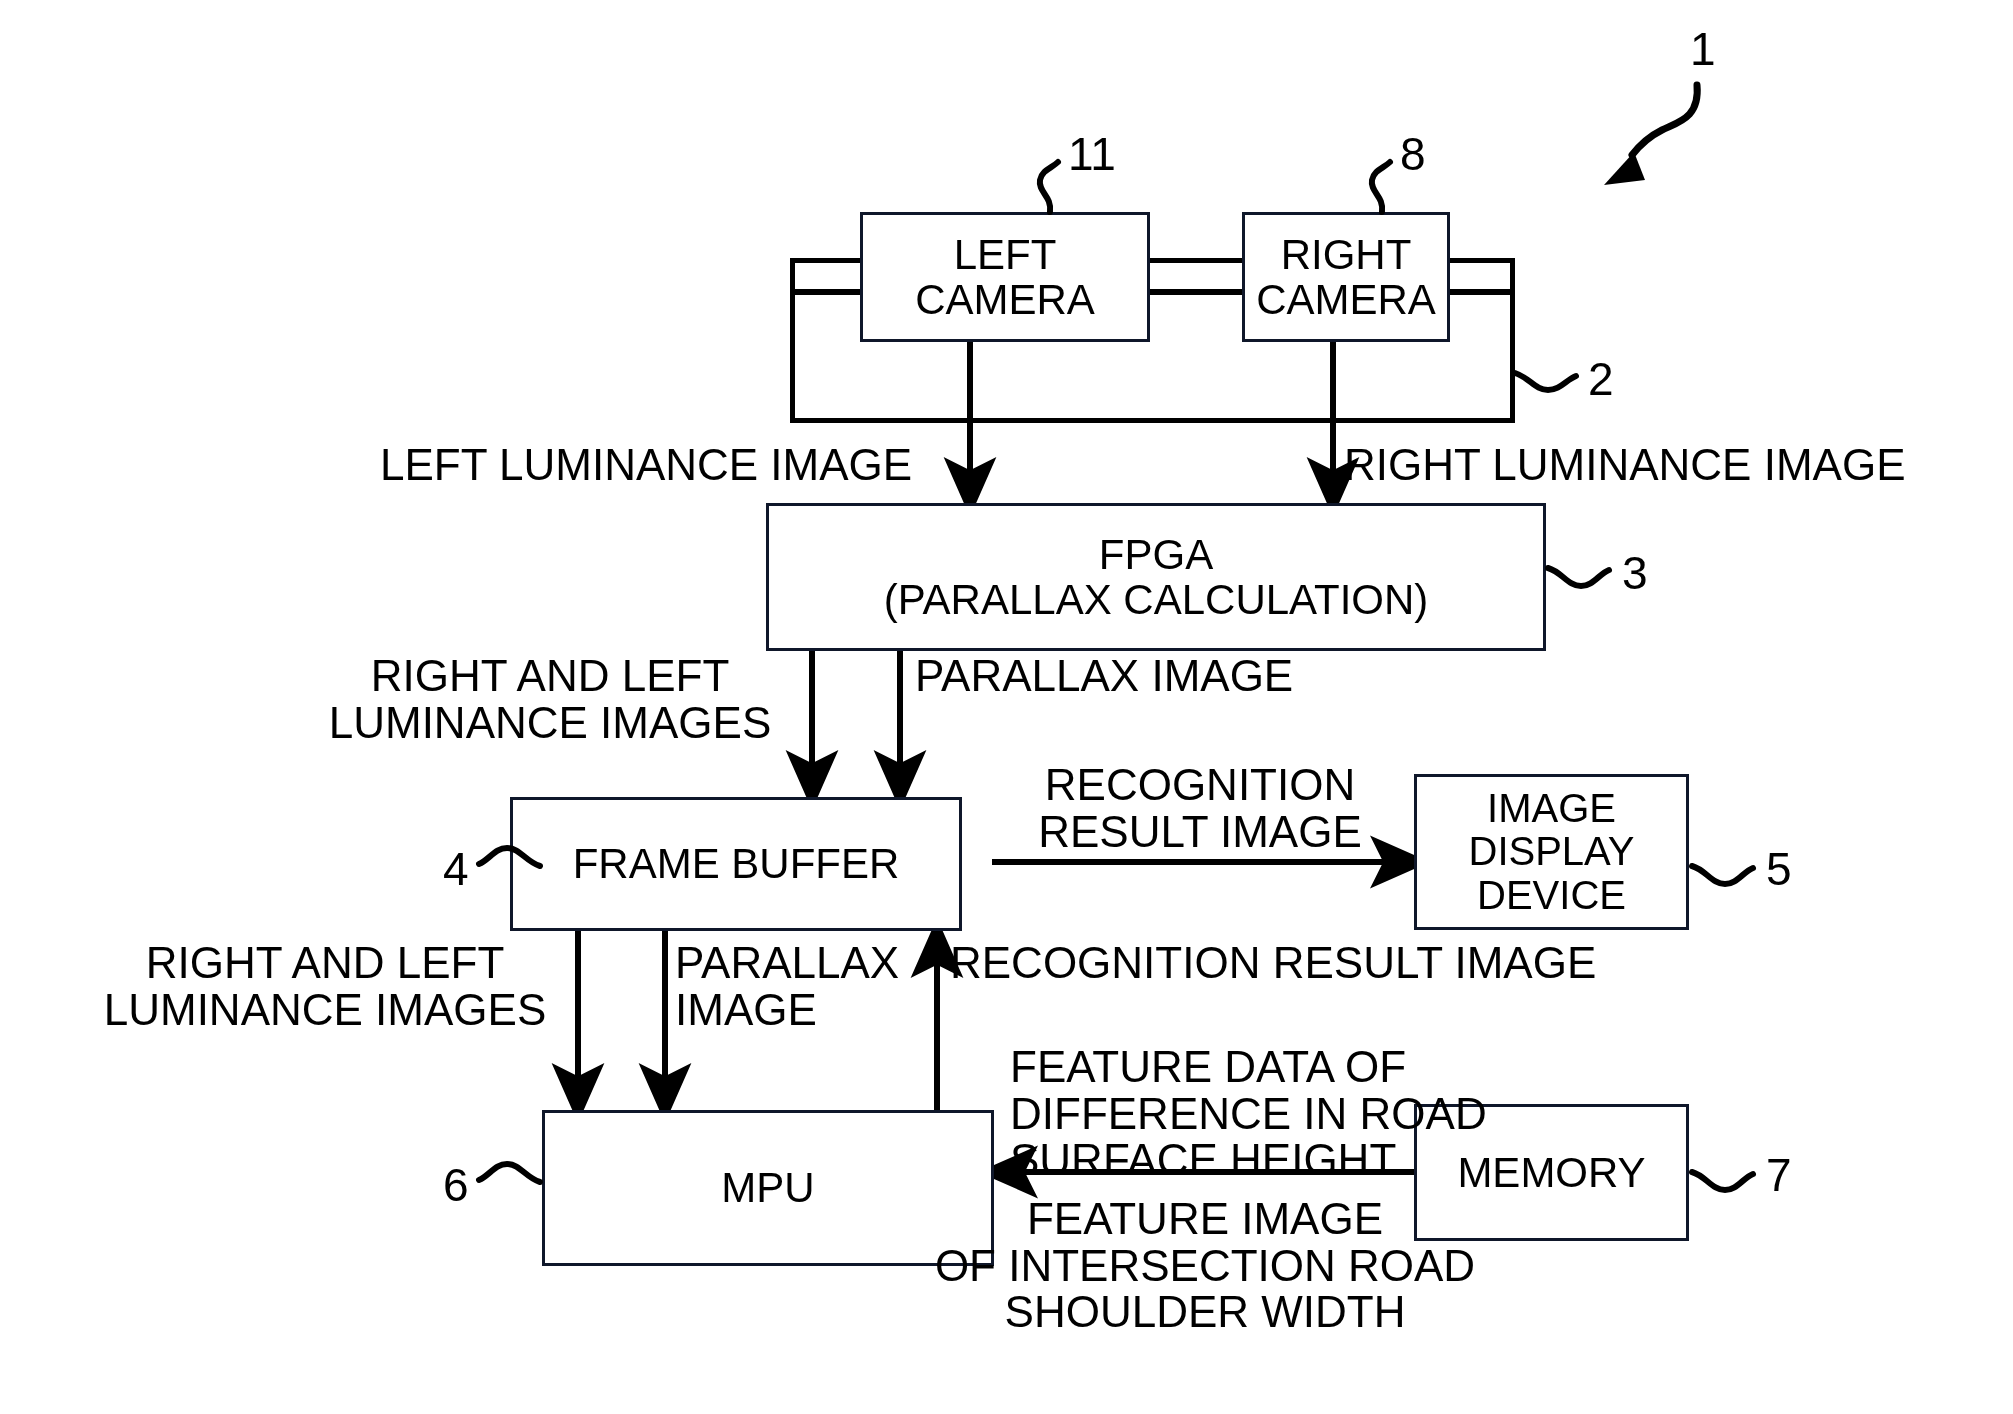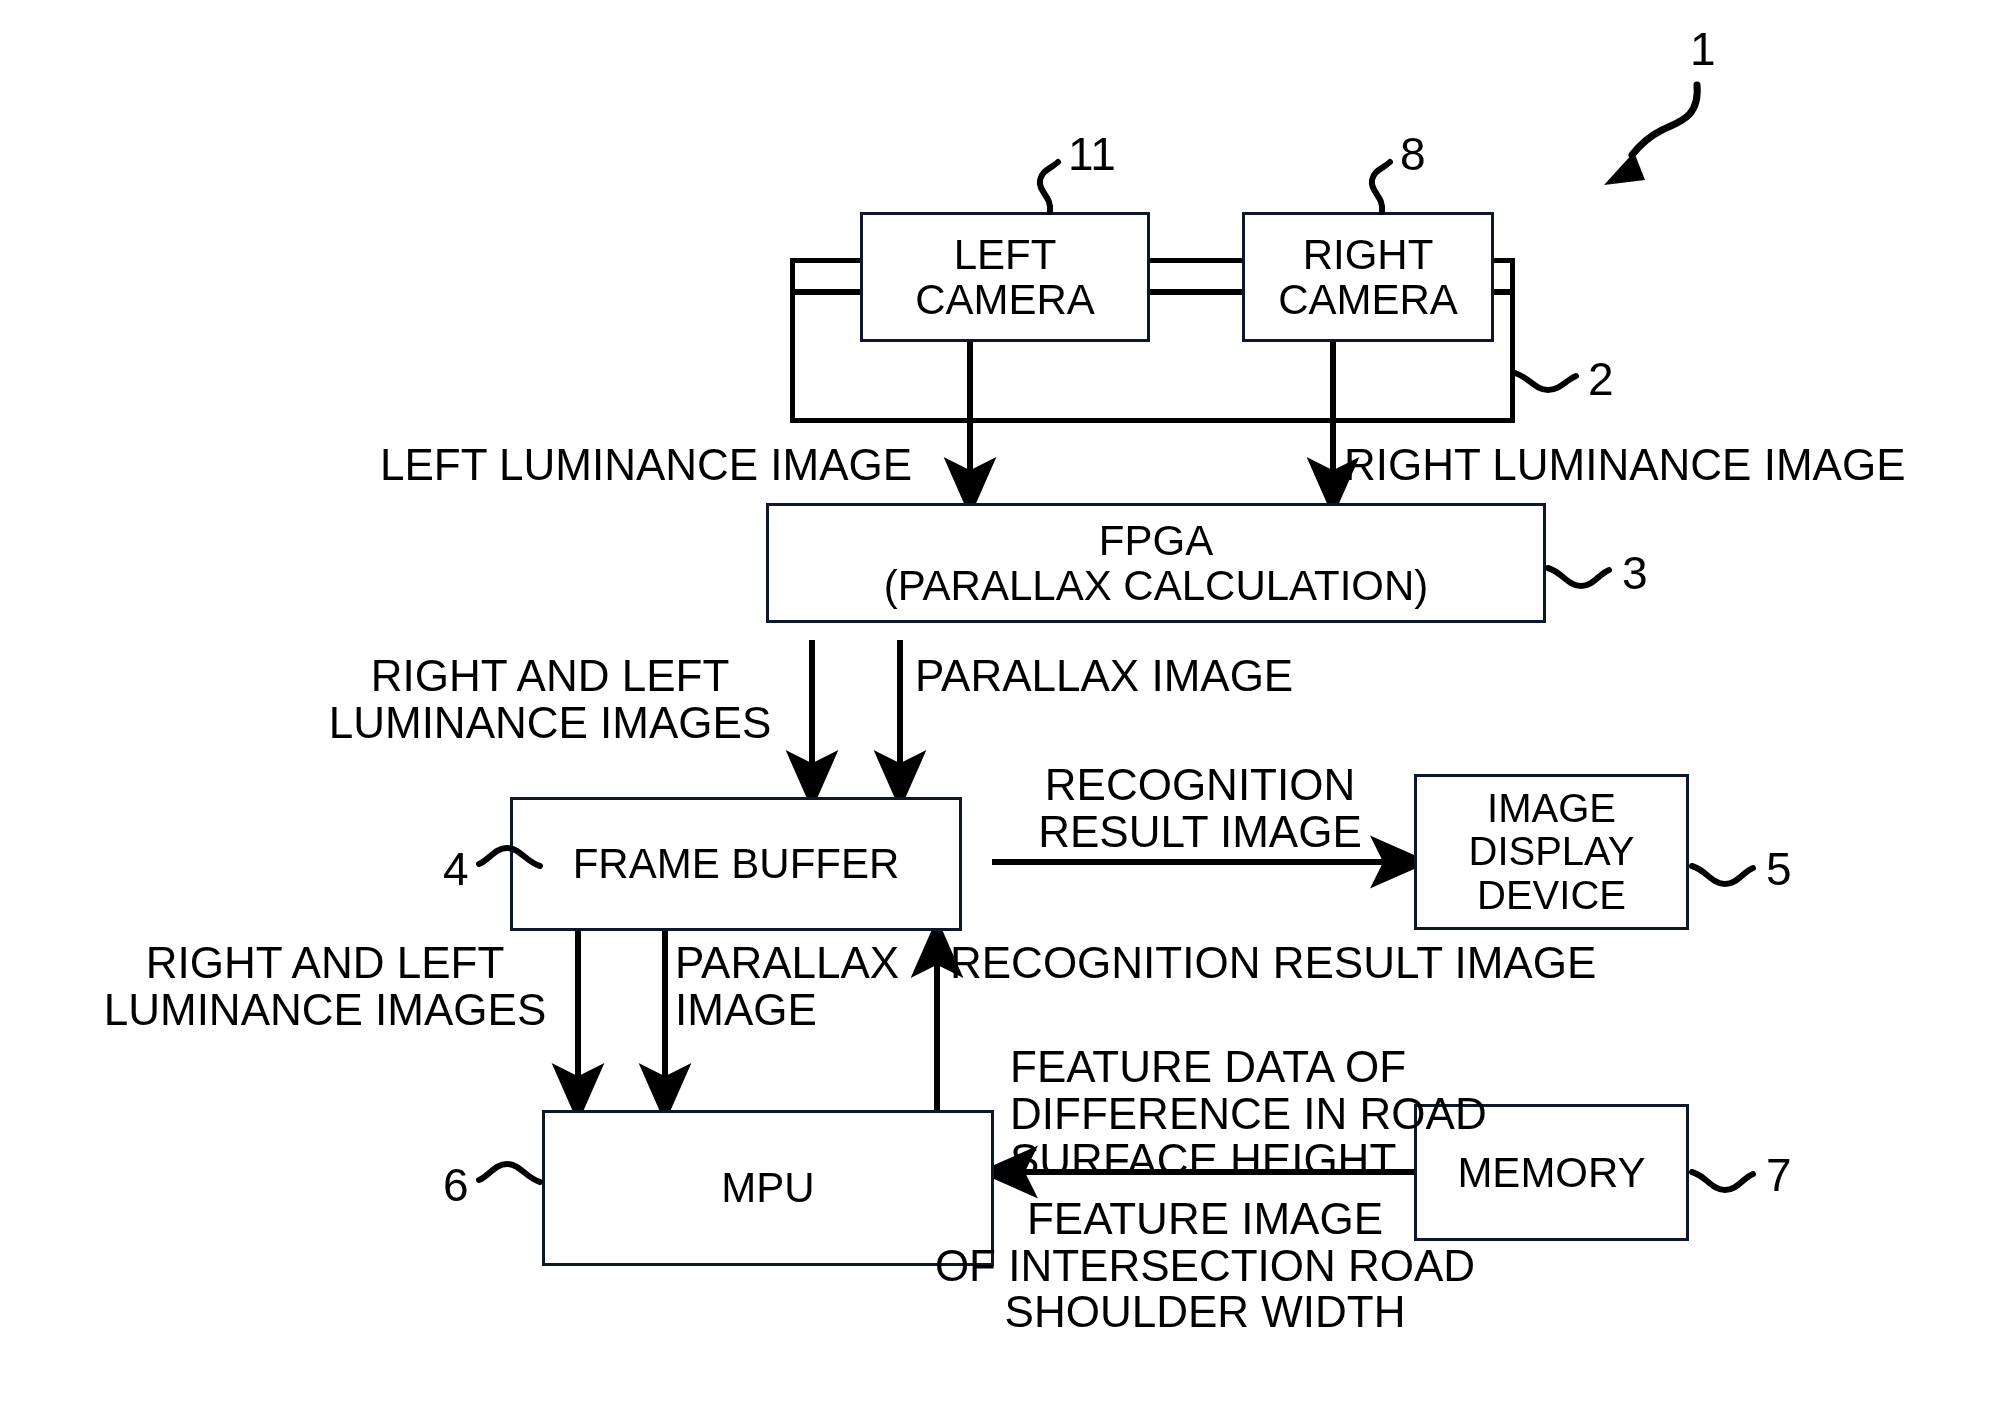--- a/index.html
+++ b/index.html
@@ -99,26 +99,26 @@
     </g>
   </svg>
 
   <div class="outerbox" style="left:790px; top:258px; width:725px; height:165px;"></div>
 
   <div class="box" style="left:860px; top:212px; width:290px; height:130px;">
     <span class="ln">LEFT</span>
     <span class="ln">CAMERA</span>
   </div>
 
-  <div class="box" style="left:1242px; top:212px; width:252px; height:130px;">
+  <div class="box" style="left:1242px; top:212px; width:208px; height:130px;">
     <span class="ln">RIGHT</span>
     <span class="ln">CAMERA</span>
   </div>
 
-  <div class="box" style="left:766px; top:503px; width:780px; height:120px;">
+  <div class="box" style="left:766px; top:503px; width:780px; height:148px;">
     <span class="ln">FPGA</span>
     <span class="ln">(PARALLAX CALCULATION)</span>
   </div>
 
   <div class="box" style="left:510px; top:797px; width:452px; height:134px;">
     <span class="ln">FRAME BUFFER</span>
   </div>
 
   <div class="box" style="left:1414px; top:774px; width:275px; height:156px; font-size:40px;">
     <span class="ln">IMAGE</span>

